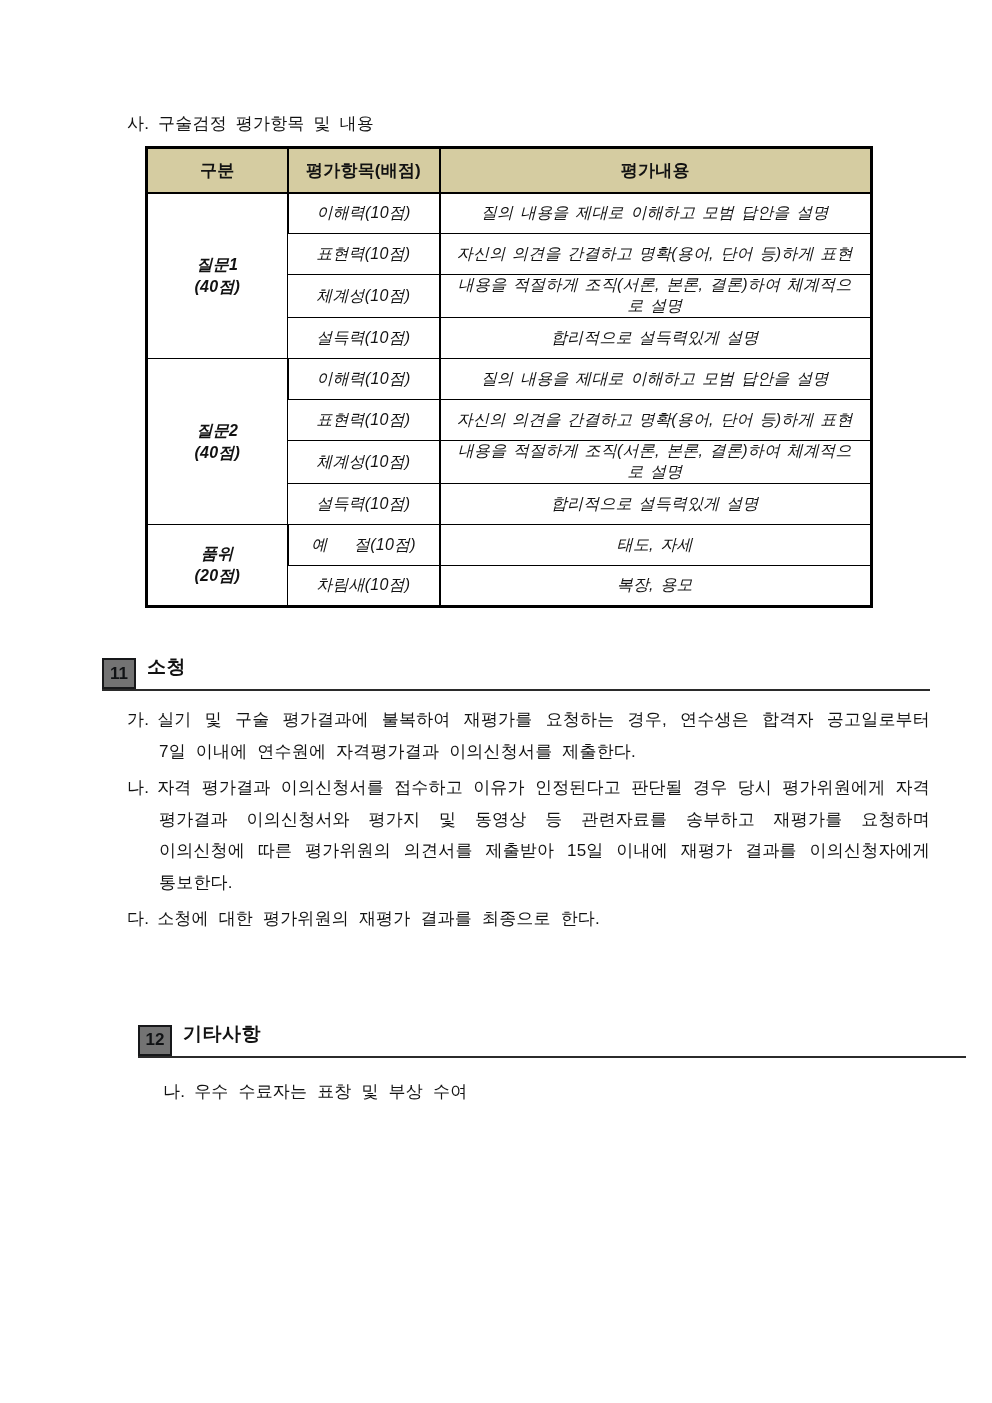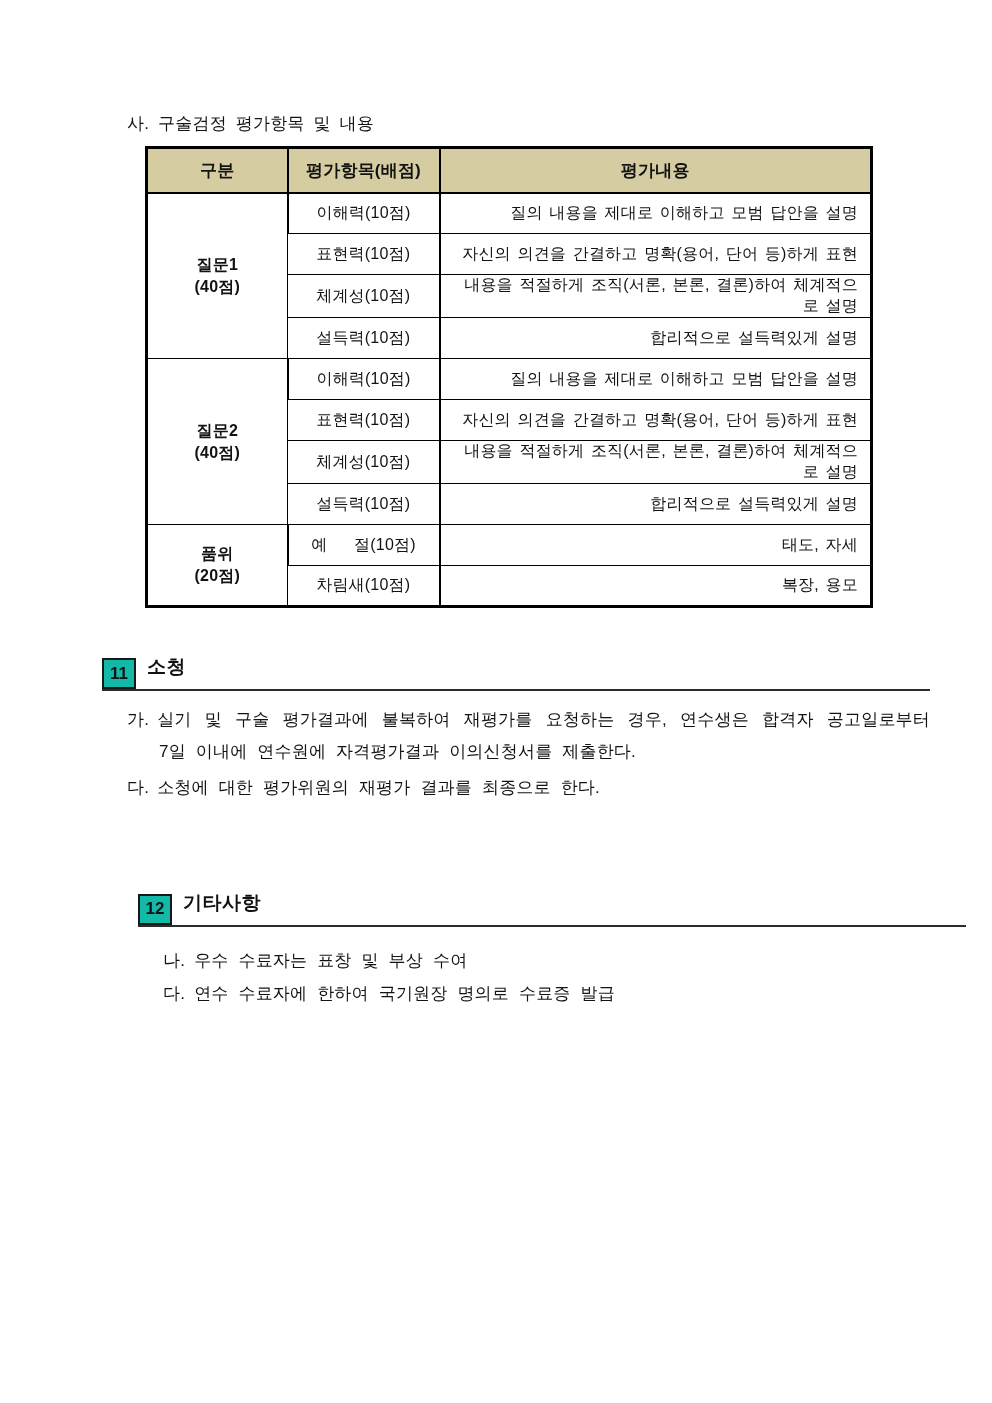--- a/index.html
+++ b/index.html
@@ -43,52 +43,52 @@
   table.eval col.c-group { width: 141px; }
   table.eval col.c-item  { width: 152px; }
   table.eval th {
     background: #d5cca1;
     height: 45px;
     font-size: 17px;
     font-weight: bold;
     border-bottom: 2px solid #000;
     border-left: 2px solid #000;
   }
-  table.eval td { height: 41px; border-left: 2px solid #000; }
+  table.eval td { height: 41px; border-left: 2px solid #000; font-style: italic; }
   table.eval th:first-child, table.eval td:first-child { border-left: none; }
   td.group-cell {
     text-align: center;
     font-weight: bold;
     font-size: 17px;
     line-height: 1.35;
   }
   td.item-cell {
     text-align: center;
     white-space: pre-wrap;
   }
   td.content-cell {
-    text-align: right;
+    text-align: center;
     padding-left: 11px;
     padding-right: 12px;
   }
 
   
   .section { margin-top: 0; }
   .section-11 { margin-top: 46px; }
   .section-12 { margin-top: 86px; margin-left: 36px; }
   .section-header {
     border-bottom: 2px solid #2b2b2b;
     display: flex;
     align-items: flex-end;
     padding-bottom: 0;
     width: 828px;
   }
   .section-badge {
     width: 34px; height: 31px;
-    background: #14b8a6;
+    background: #737373;
     border: 2px solid #17181a;
     font-size: 17px;
     font-weight: bold;
     display: flex;
     align-items: center;
     justify-content: center;
     color: #101214;
     flex: 0 0 auto;
   }
   .section-title {
@@ -203,28 +203,28 @@
     </tbody>
   </table>
 
   <div class="section section-11">
     <div class="section-header">
       <div class="section-badge">11</div>
       <div class="section-title">소청</div>
     </div>
     <div class="para-list">
       <div class="para"><span class="item-label">가.</span><span>실기 및 구술 평가결과에 불복하여 재평가를 요청하는 경우, 연수생은 합격자 공고일로부터 7일 이내에 연수원에 자격평가결과 이의신청서를 제출한다.</span></div>
+      <div class="para"><span class="item-label">나.</span><span>자격 평가결과 이의신청서를 접수하고 이유가 인정된다고 판단될 경우 당시 평가위원에게 자격 평가결과 이의신청서와 평가지 및 동영상 등 관련자료를 송부하고 재평가를 요청하며 이의신청에 따른 평가위원의 의견서를 제출받아 15일 이내에 재평가 결과를 이의신청자에게 통보한다.</span></div>
       <div class="para"><span class="item-label">다.</span><span>소청에 대한 평가위원의 재평가 결과를 최종으로 한다.</span></div>
     </div>
   </div>
 
   <div class="section section-12">
     <div class="section-header">
       <div class="section-badge">12</div>
       <div class="section-title">기타사항</div>
     </div>
     <div class="simple-list">
       <div class="simple-item"><span class="item-label">나.</span><span>우수 수료자는 표창 및 부상 수여</span></div>
-      <div class="simple-item"><span class="item-label">다.</span><span>연수 수료자에 한하여 국기원장 명의로 수료증 발급</span></div>
     </div>
   </div>
 
 </div>
 
 </body></html>

